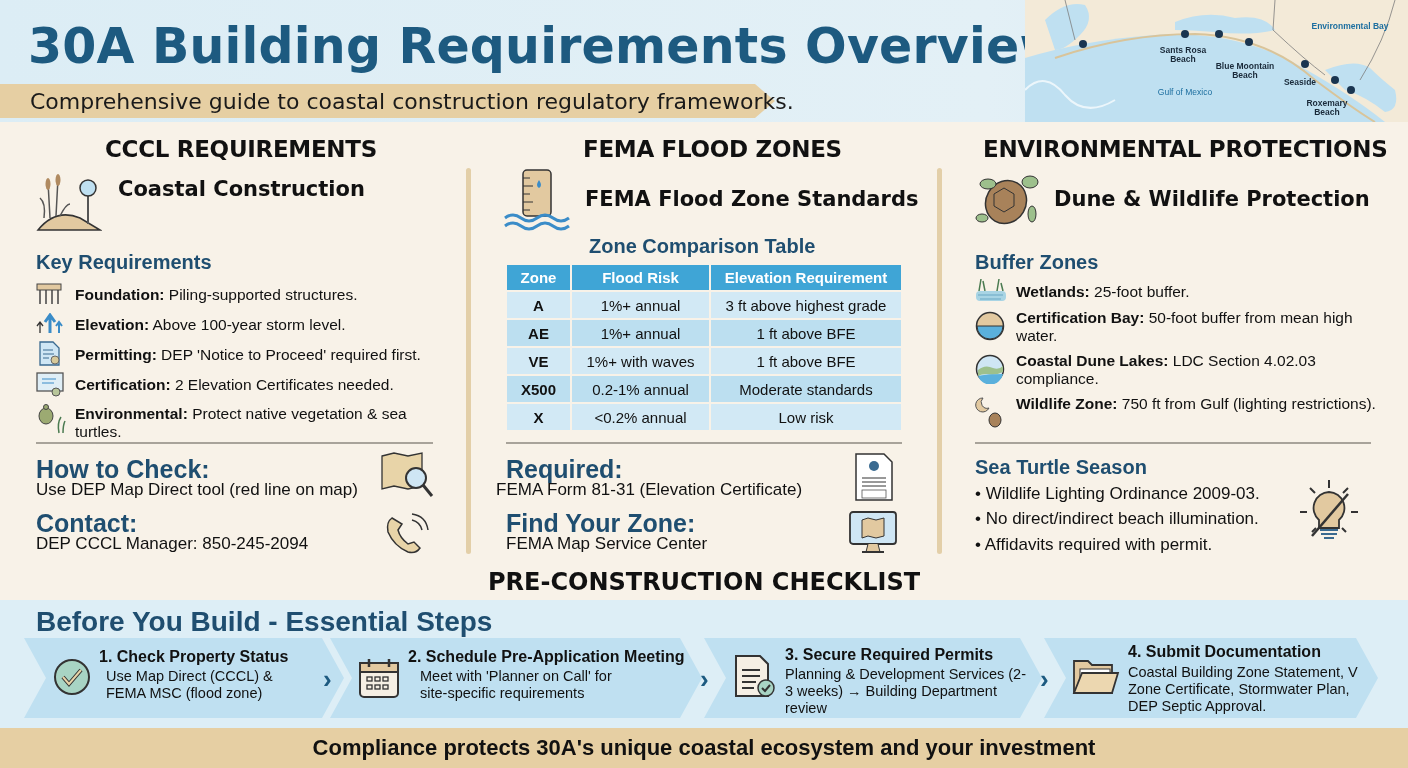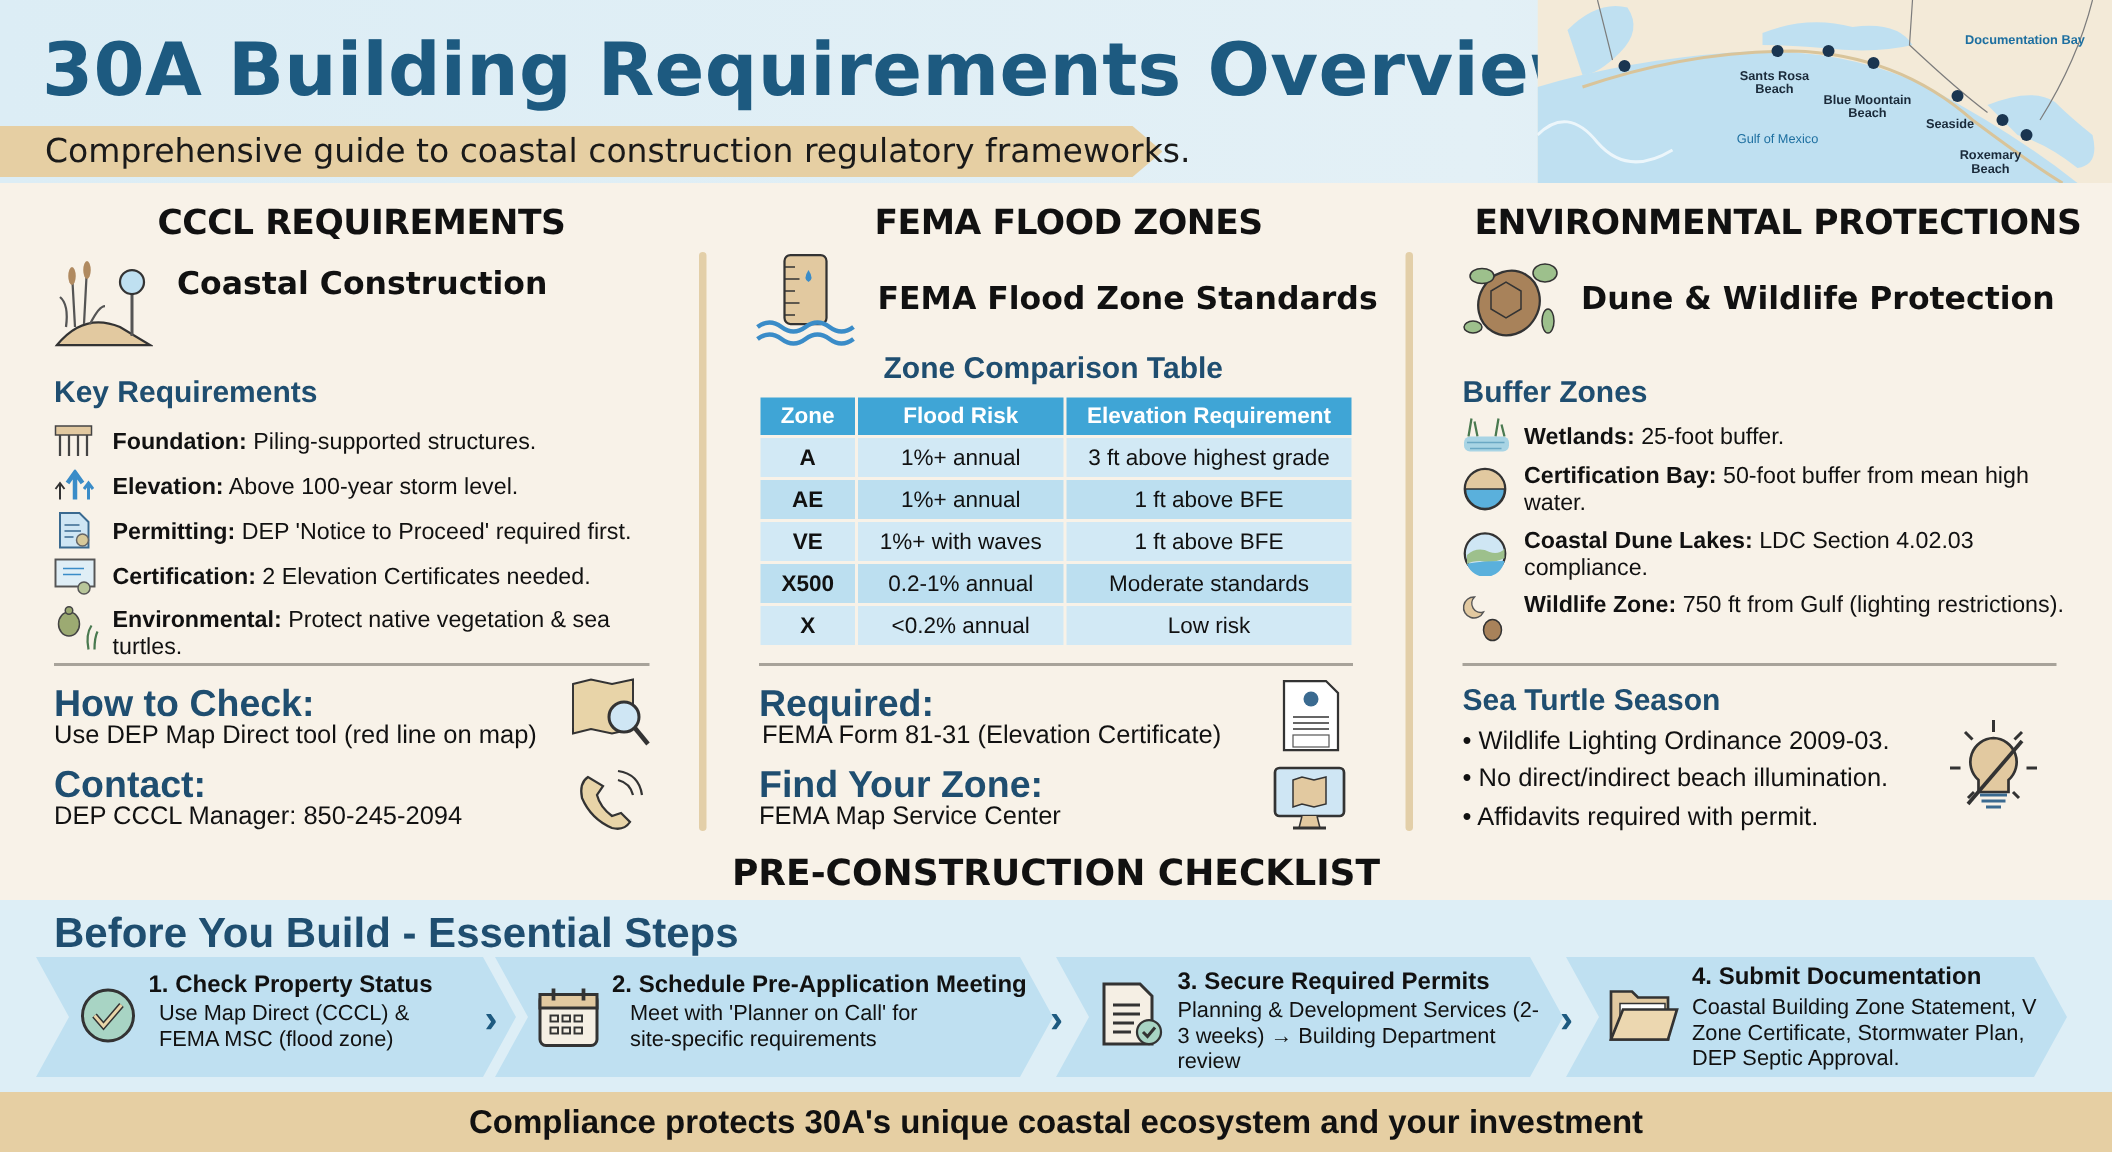--- a/index.html
+++ b/index.html
@@ -66,21 +66,21 @@
       <circle cx="224" cy="42" r="4"></circle>
         <circle cx="280" cy="64" r="4"></circle>
         <circle cx="310" cy="80" r="4"></circle>
         <circle cx="326" cy="90" r="4"></circle>
     </g>
   </svg>
   <div class="maplabel" style="left:128px;top:46px;width:60px">Sants Rosa Beach</div>
   <div class="maplabel" style="left:185px;top:62px;width:70px">Blue Moontain Beach</div>
   <div class="maplabel" style="left:252px;top:78px;width:46px">Seaside</div>
   <div class="maplabel" style="left:272px;top:99px;width:60px">Roxemary Beach</div>
-  <div class="maplabel" style="left:285px;top:22px;width:80px;color:#1d6fa0">Documentation Bay</div>
+  <div class="maplabel" style="left:285px;top:22px;width:80px;color:#1d6fa0">Environmental Bay</div>
   <div class="maplabel blue" style="left:120px;top:88px;width:80px">Gulf of Mexico</div>
 </div>
 
 <div class="colhead" style="left:105px;top:136px">CCCL REQUIREMENTS</div>
 <div class="icon" style="left:36px;top:168px;width:66px;height:66px">
   <svg width="66" height="66" viewBox="0 0 66 66">
     <path d="M2,62 Q20,40 44,50 L64,62 Z" fill="#e2c9a0" stroke="#333" stroke-width="1.5"></path>
     <path d="M14,50 L12,14 M20,48 L22,10 M8,50 Q10,35 4,30 M24,48 Q30,36 34,36" stroke="#555" stroke-width="1.5" fill="none"></path>
     <ellipse cx="12" cy="16" rx="2.5" ry="6" fill="#b08a60"></ellipse>
       <ellipse cx="22" cy="12" rx="2.5" ry="6" fill="#b08a60"></ellipse>
@@ -203,21 +203,21 @@
     <tr>
         <td class="z">X</td>
         <td>&lt;0.2% annual</td>
         <td>Low risk</td>
       </tr>
   </tbody>
 </table>
 
 <div class="divider" style="left:506px;top:442px;width:396px"></div>
 <div class="label2" style="left:506px;top:455px">Required:</div>
-<div class="val2" style="left:508px;top:480px">FEMA Form 81-31 (Elevation Certificate)</div>
+<div class="val2" style="left:496px;top:480px">FEMA Form 81-31 (Elevation Certificate)</div>
 <div class="icon" style="left:854px;top:452px">
   <svg width="40" height="50" viewBox="0 0 40 50">
       <path d="M2,2H30L38,10V48H2Z" fill="#fff" stroke="#333" stroke-width="1.5"></path>
       <circle cx="20" cy="14" r="5" fill="#3a6a90"></circle>
       <path d="M8,26H32M8,30H32M8,34H32" stroke="#333"></path>
       <rect x="8" y="38" width="24" height="8" fill="none" stroke="#555" stroke-width="0.8"></rect>
     </svg>
 </div>
 <div class="label2" style="left:506px;top:509px">Find Your Zone:</div>
 <div class="val2" style="left:506px;top:534px">FEMA Map Service Center</div>

